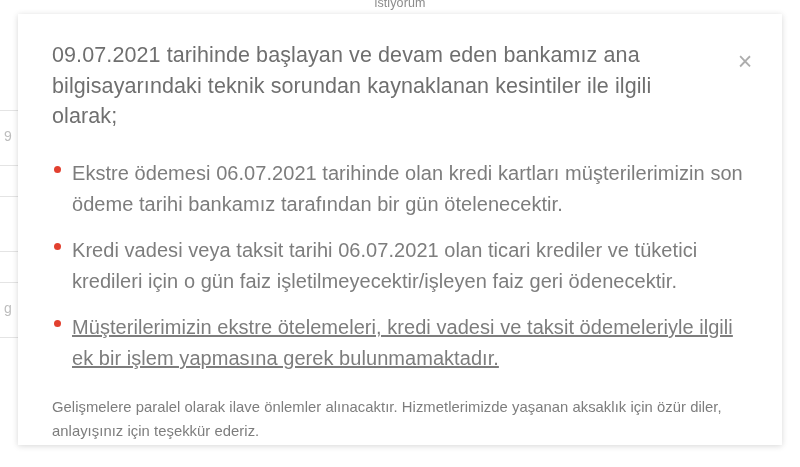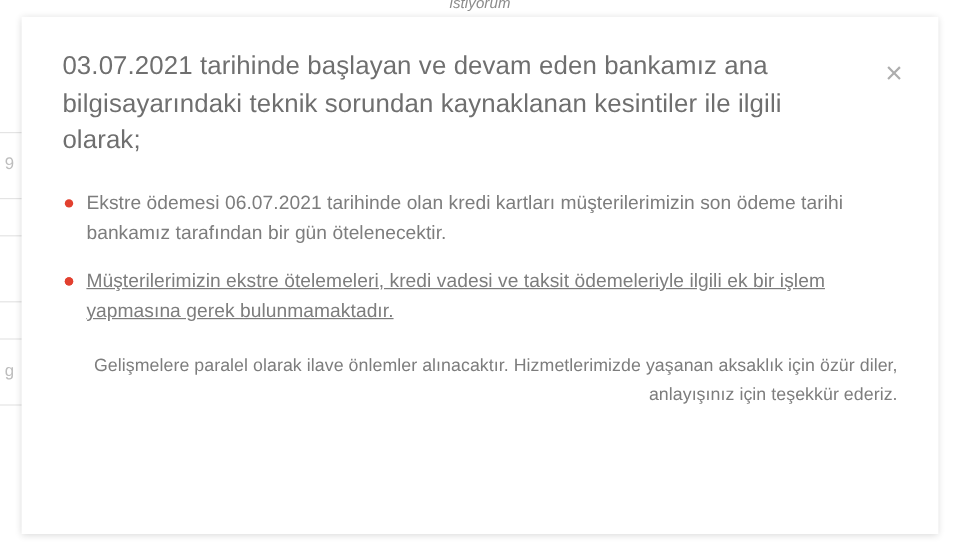--- a/index.html
+++ b/index.html
@@ -21,21 +21,20 @@
     inset: 0;
     background: #ffffff;
   }
   .bg-top-strip {
     position: absolute;
     top: 0;
     left: 0;
     right: 0;
     height: 14px;
     background: #ffffff;
-    font-style: italic;
   }
   .bg-top-text {
     position: absolute;
     top: -4px;
     left: 0;
     width: 800px;
     text-align: center;
     font-size: 12.5px;
     color: #8b8b8b;
     letter-spacing: .1px;
@@ -130,21 +129,21 @@
 
   .bullet-list {
     list-style: none;
     margin: 26px 0 0 0;
     padding: 0;
   }
   .bullet-list li {
     position: relative;
     padding-left: 20px;
     margin-bottom: 15px;
-    font-size: 16px;
+    font-size: 20px;
     line-height: 1.55;
     color: #7d7d7d;
     letter-spacing: .05px;
   }
   .bullet-list li:last-child { margin-bottom: 0; text-decoration: underline; }
   .bullet-dot {
     position: absolute;
     left: 2px;
     top: 8px;
     width: 7px;
@@ -152,21 +151,20 @@
     border-radius: 50%;
     background: #e2402f;
   }
 
   .closing-paragraph {
     margin: 22px 0 0 0;
     font-size: 14.8px;
     line-height: 1.6;
     color: #7d7d7d;
     letter-spacing: .05px;
-    text-align: right;
   }
 </style>
 </head>
 <body>
 
 <div id="page-background">
   <div class="bg-top-strip">
     <div class="bg-top-text">istiyorum</div>
   </div>
   <div class="bg-left-panel"></div>
@@ -180,29 +178,30 @@
     <span class="bg-card-label">g</span>
   </div>
   <div class="bg-right-strip"></div>
   <div class="bg-bottom-strip"></div>
 </div>
 
 <div id="modal">
 
   <button id="modal-close" type="button">×</button>
 
-  <h1 class="modal-title">03.07.2021 tarihinde başlayan ve devam eden bankamız ana bilgisayarındaki teknik sorundan kaynaklanan kesintiler ile ilgili olarak;</h1>
+  <h1 class="modal-title">09.07.2021 tarihinde başlayan ve devam eden bankamız ana bilgisayarındaki teknik sorundan kaynaklanan kesintiler ile ilgili olarak;</h1>
 
   <ul class="bullet-list">
     <li>
       <span class="bullet-dot" style="background: rgb(226, 64, 47);"></span>
       <span>Ekstre ödemesi 06.07.2021 tarihinde olan kredi kartları müşterilerimizin son ödeme tarihi bankamız tarafından bir gün ötelenecektir.</span>
     </li>
     <li>
       <span class="bullet-dot" style="background: rgb(226, 64, 47);"></span>
+      <span>Kredi vadesi veya taksit tarihi 06.07.2021 olan ticari krediler ve tüketici kredileri için o gün faiz işletilmeyecektir/işleyen faiz geri ödenecektir.</span>
     </li>
     <li>
       <span class="bullet-dot" style="background: rgb(226, 64, 47);"></span>
       <span>Müşterilerimizin ekstre ötelemeleri, kredi vadesi ve taksit ödemeleriyle ilgili ek bir işlem yapmasına gerek bulunmamaktadır.</span>
     </li>
   </ul>
 
   <p class="closing-paragraph">Gelişmelere paralel olarak ilave önlemler alınacaktır. Hizmetlerimizde yaşanan aksaklık için özür diler, anlayışınız için teşekkür ederiz.</p>
 
 </div>

